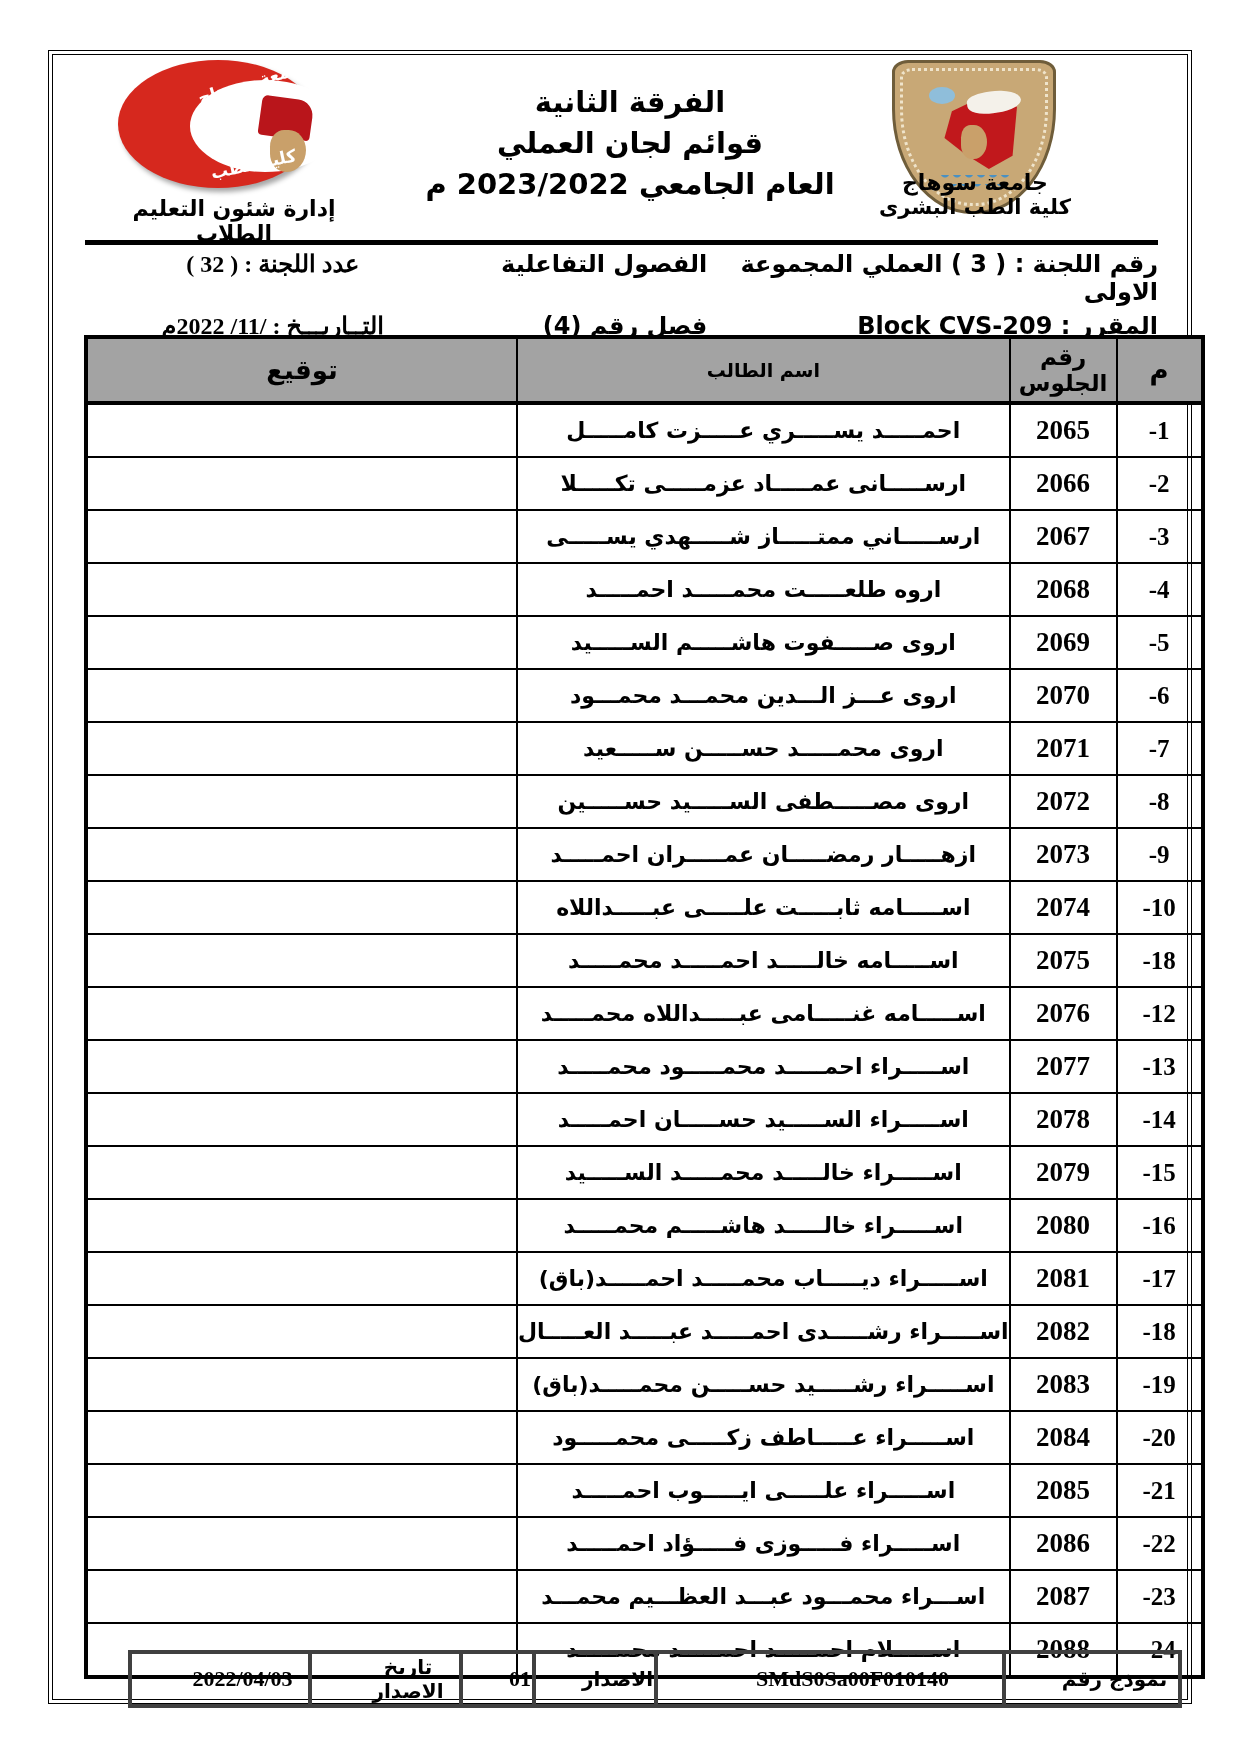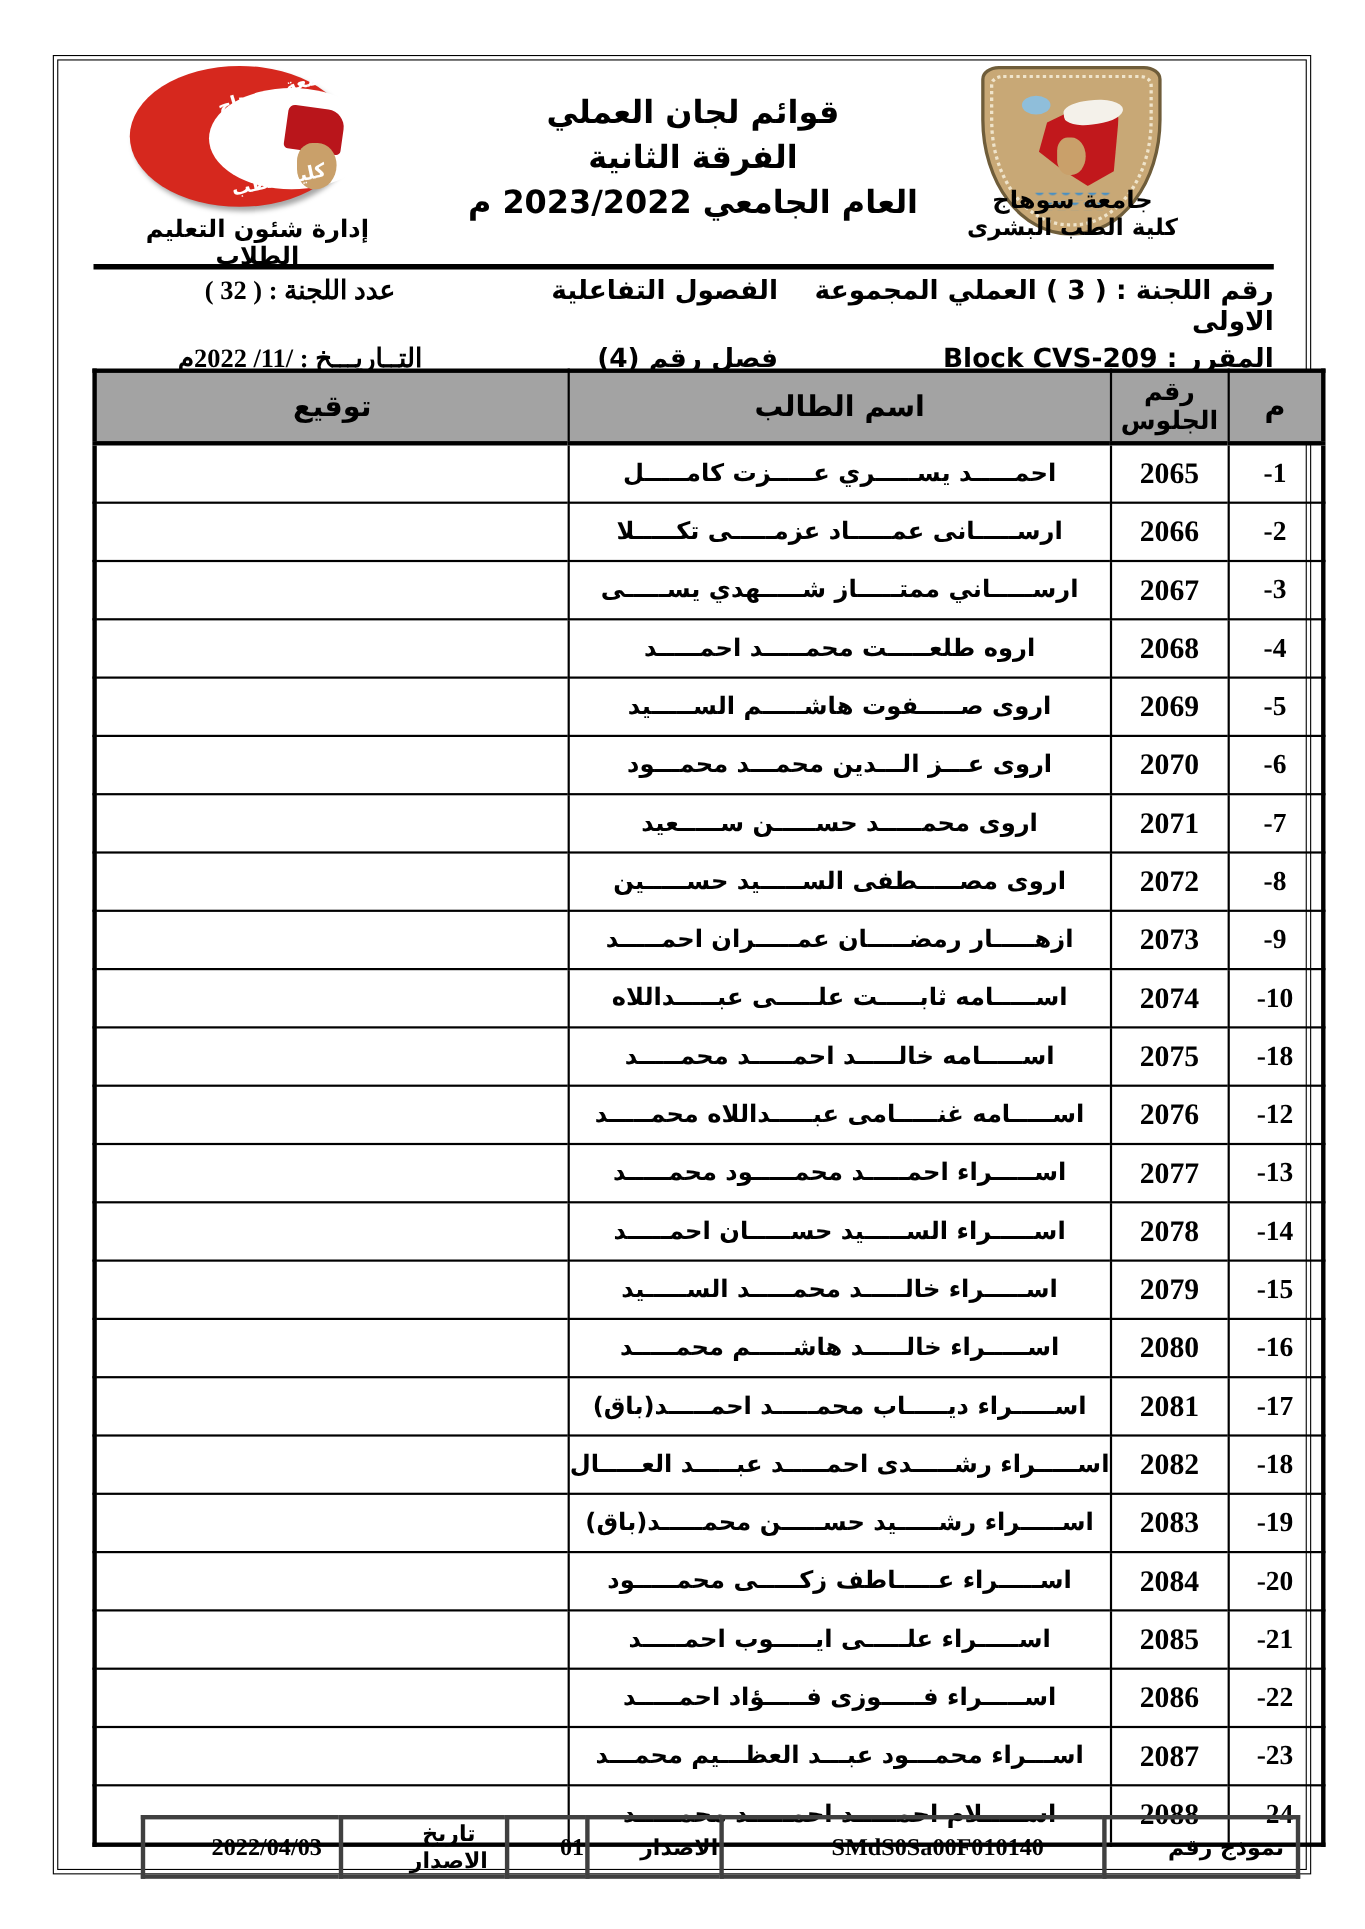--- a/index.html
+++ b/index.html
@@ -54,21 +54,21 @@
 
   
   .main-table{position:absolute;left:84px;top:335px;border-collapse:collapse;table-layout:fixed;direction:rtl;}
   .main-table{border:4px solid #000;}
   .main-table th,.main-table td{border:2px solid #000;padding:0;}
   .main-table thead th{background:#a3a3a3;border-bottom:4px solid #000;font-weight:bold;height:62px;vertical-align:middle;}
   .col-idx{width:86px;}   .col-seat{width:107px;}
   .col-name{width:443px;} .col-sign{width:431px;}
   .th-idx{font-size:26px;}
   .th-seat{font-size:23px;line-height:26px;}
-  .th-name{font-size:26px;}
+  .th-name{font-size:19px;}
   .th-sign{font-size:26px;}
   .main-table tbody td{height:51px;vertical-align:middle;}
   .td-idx{text-align:center;font-family:"Liberation Serif","DejaVu Serif",serif;font-weight:bold;font-size:25px;direction:rtl;}
   .td-seat{text-align:center;font-family:"Liberation Serif","DejaVu Serif",serif;font-weight:bold;font-size:27px;direction:ltr;}
   .td-name{text-align:center;font-weight:bold;font-size:22px;white-space:nowrap;overflow:hidden;}
   .td-sign{background:#fff;}
 
   
   .foot-table{position:absolute;left:128px;top:1650px;border-collapse:collapse;direction:rtl;table-layout:fixed;}
   .foot-table td{border:4px solid #404040;height:42px;vertical-align:middle;text-align:center;font-weight:bold;padding-left:46px;}
@@ -86,22 +86,22 @@
     <div class="c-outer"></div>
     <div class="c-inner"></div>
     <div class="c-tarboosh"></div>
     <div class="c-face"></div>
     <div class="c-text-top">جامعة سوهاج</div>
     <div class="c-text-bottom">كلية الطب</div>
   </div>
   <div class="c-caption">إدارة شئون التعليم الطلاب</div>
 
   <div class="titles">
+    <div>الفرقة الثانية</div>
     <div>قوائم لجان العملي</div>
-    <div>الفرقة الثانية</div>
     <div>العام الجامعي 2023/2022 م</div>
   </div>
 
   <div class="shield">
     <div class="shield-body">
       <div class="shield-edge"></div>
       <div class="ph-cloud"></div>
       <div class="ph-red"></div>
       <div class="ph-white"></div>
       <div class="ph-face"></div>

